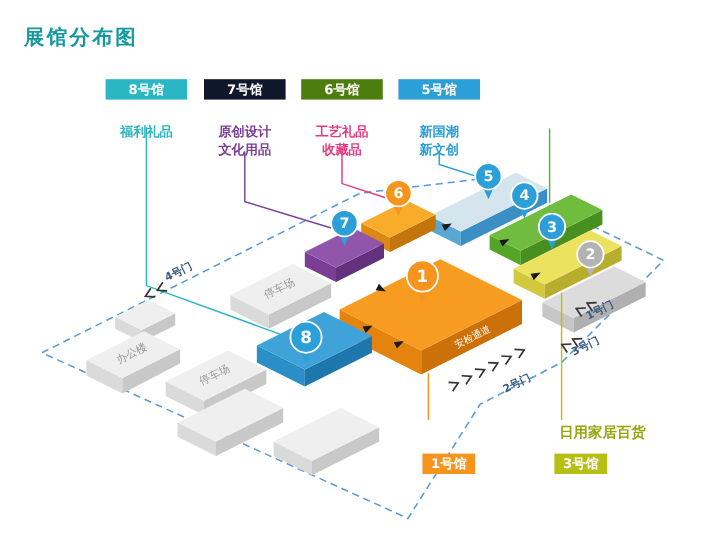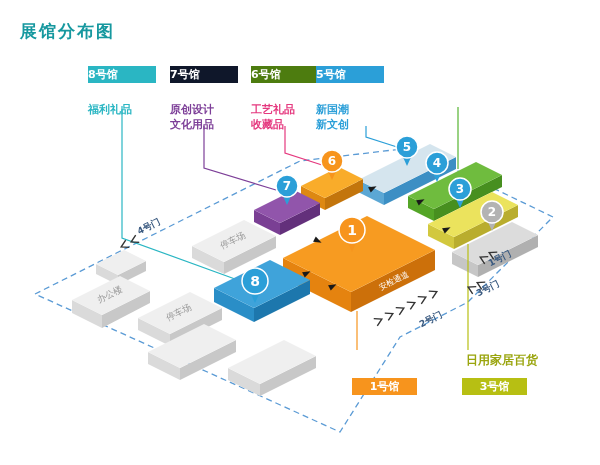--- a/index.html
+++ b/index.html
@@ -2,25 +2,25 @@
 <html><head>
 <meta charset="utf-8">
 <style>
   * { margin:0; padding:0; box-sizing:border-box; }
   html,body { background:#ffffff; }
   body { width:600px; height:465px; font-family:"DejaVu Sans","Liberation Sans",sans-serif; }
   .stage { position:relative; width:600px; height:465px; background:#fff; overflow:hidden; }
   .map-svg { position:absolute; left:0; top:0; z-index:1; }
   .overlay { position:absolute; left:0; top:0; width:600px; height:465px; z-index:2; pointer-events:none; }
   .page-title { position:absolute; left:20px; top:20px; font-size:17px; font-weight:bold; color:#16989f; letter-spacing:2px; }
-  .legend-item { position:absolute; top:66px; width:68px; text-align:left; }
+  .legend-item { position:absolute; top:66px; width:68px; text-align:center; }
   .legend-badge { height:17px; line-height:17px; color:#fff; font-size:11px; font-weight:bold; }
   .legend-desc { margin-top:19px; font-size:11px; font-weight:bold; line-height:15px; }
   .bottom-label { position:absolute; width:84px; text-align:center; font-size:12px; font-weight:bold; }
-  .bottom-badge { position:absolute; width:65px; height:17px; line-height:17px; text-align:center; color:#fff; font-size:11px; font-weight:bold; }
+  .bottom-badge { position:absolute; width:44px; height:17px; line-height:17px; text-align:center; color:#fff; font-size:11px; font-weight:bold; }
   .bg-teal{background:#2ab6c3}.tx-teal{color:#2ab6c3}
   .bg-purple{background:#0f172a}.tx-purple{color:#7d3f98}
   .bg-magenta{background:#4d7c0f}.tx-magenta{color:#e5397f}
   .bg-blue{background:#2b9fd8}.tx-blue{color:#2b9fd8}
   .bg-green{background:#55b431}.tx-green{color:#55b431}
   .bg-orange{background:#f7941d}.tx-orange{color:#f7941d}
   .bg-olive{background:#b7bf13}.tx-olive{color:#9aa50e}
   svg text { font-family:"DejaVu Sans","Liberation Sans",sans-serif; }
   .pin-num { fill:#fff; font-weight:bold; text-anchor:middle; }
   .bldg-label { fill:#969696; font-size:9px; text-anchor:middle; }
@@ -219,21 +219,21 @@
         <div>文化用品</div>
       </div>
     </div>
     <div class="legend-item" style="left:251px">
       <div class="legend-badge bg-magenta">6号馆</div>
       <div class="legend-desc tx-magenta">
         <div>工艺礼品</div>
         <div>收藏品</div>
       </div>
     </div>
-    <div class="legend-item" style="left:316px">
+    <div class="legend-item" style="left:332px">
       <div class="legend-badge bg-blue">5号馆</div>
       <div class="legend-desc tx-blue">
         <div>新国潮</div>
         <div>新文创</div>
       </div>
     </div>
 
     <div class="bottom-badge bg-orange" style="left:352px; top:378px">1号馆</div>
 
     <div class="bottom-label tx-olive" style="left:460px; top:352px">日用家居百货</div>

